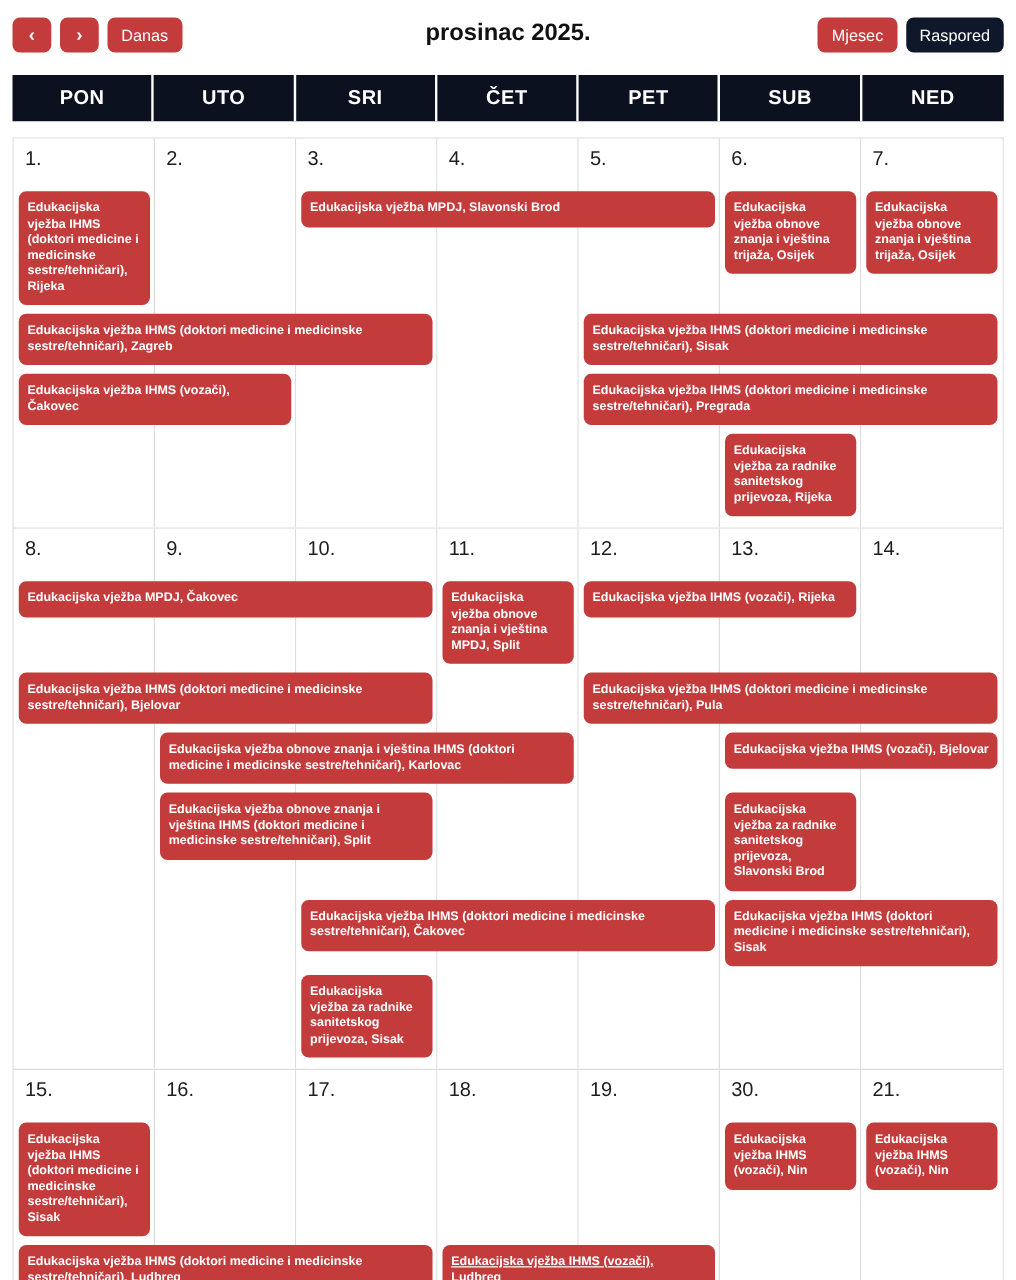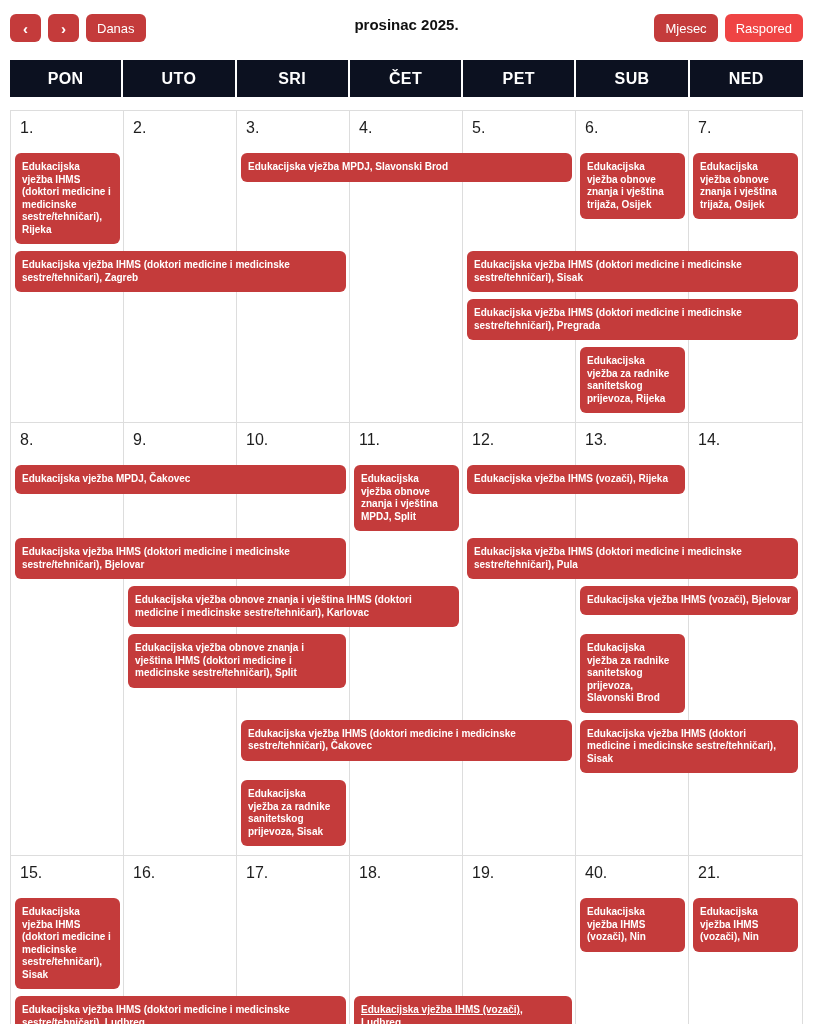--- a/index.html
+++ b/index.html
@@ -13,24 +13,24 @@
   
   .toolbar { position: relative; display: flex; align-items: center;
              justify-content: space-between; padding: 12px 10px 0 10px; height: 44px; }
   .toolbar-left, .toolbar-right { display: flex; gap: 7px; z-index: 1; }
   .btn {
     background: #c43b3b; color: #fff; border: none; border-radius: 6px;
     font-family: "Liberation Sans", sans-serif; font-size: 13px;
     padding: 6px 11px; height: 28px; cursor: pointer; line-height: 1;
   }
   .btn-arrow { width: 31px; padding: 5px 0; font-size: 15px; font-weight: bold; }
-  .btn-dark { background: #ef4444; }
+  .btn-dark { background: #0f172a; }
   .title {
     position: absolute; left: 0; right: 0; top: 16px; text-align: center;
-    font-size: 15px; font-weight: bold; color: #111; pointer-events: none;
+    font-size: 19px; font-weight: bold; color: #111; pointer-events: none;
   }
 
   
   .day-header-row {
     display: grid; grid-template-columns: repeat(7, 1fr);
     margin: 16px 10px 0 10px;
   }
   .day-header-cell {
     background: #0c1120; color: #fff; font-weight: bold; font-size: 16px;
     text-align: center; padding: 10px 0 9px 0; letter-spacing: 0.4px;
@@ -123,20 +123,21 @@
           <div class="day-number">7.</div>
         </div>
       </div>
       <div class="events-grid">
         <div class="event" style="grid-area: 1 / 1 / auto / span 1;">Edukacijska vježba IHMS (doktori medicine i medicinske sestre/tehničari), Rijeka</div>
         <div class="event" style="grid-area: 1 / 3 / auto / span 3;">Edukacijska vježba MPDJ, Slavonski Brod</div>
         <div class="event" style="grid-area: 1 / 6 / auto / span 1;">Edukacijska vježba obnove znanja i vještina trijaža, Osijek</div>
         <div class="event" style="grid-area: 1 / 7 / auto / span 1;">Edukacijska vježba obnove znanja i vještina trijaža, Osijek</div>
         <div class="event" style="grid-area: 2 / 1 / auto / span 3;">Edukacijska vježba IHMS (doktori medicine i medicinske sestre/tehničari), Zagreb</div>
         <div class="event" style="grid-area: 2 / 5 / auto / span 3;">Edukacijska vježba IHMS (doktori medicine i medicinske sestre/tehničari), Sisak</div>
+        <div class="event" style="grid-area: 3 / 1 / auto / span 2;">Edukacijska vježba IHMS (vozači), Čakovec</div>
         <div class="event" style="grid-area: 3 / 5 / auto / span 3;">Edukacijska vježba IHMS (doktori medicine i medicinske sestre/tehničari), Pregrada</div>
         <div class="event" style="grid-area: 4 / 6 / auto / span 1;">Edukacijska vježba za radnike sanitetskog prijevoza, Rijeka</div>
       </div>
     </div>
     <div class="week week-2">
       <div class="day-cells">
         <div class="day-cell">
           <div class="day-number">8.</div>
         </div>
         <div class="day-cell">
@@ -184,21 +185,21 @@
         <div class="day-cell">
           <div class="day-number">17.</div>
         </div>
         <div class="day-cell">
           <div class="day-number">18.</div>
         </div>
         <div class="day-cell">
           <div class="day-number">19.</div>
         </div>
         <div class="day-cell">
-          <div class="day-number">40.</div>
+          <div class="day-number">30.</div>
         </div>
         <div class="day-cell">
           <div class="day-number">21.</div>
         </div>
       </div>
       <div class="events-grid">
         <div class="event" style="grid-area: 1 / 1 / auto / span 1;">Edukacijska vježba IHMS (doktori medicine i medicinske sestre/tehničari), Sisak</div>
         <div class="event" style="grid-area: 1 / 6 / auto / span 1;">Edukacijska vježba IHMS (vozači), Nin</div>
         <div class="event" style="grid-area: 1 / 7 / auto / span 1;">Edukacijska vježba IHMS (vozači), Nin</div>
         <div class="event" style="grid-area: 2 / 1 / auto / span 3;">Edukacijska vježba IHMS (doktori medicine i medicinske sestre/tehničari), Ludbreg</div>

